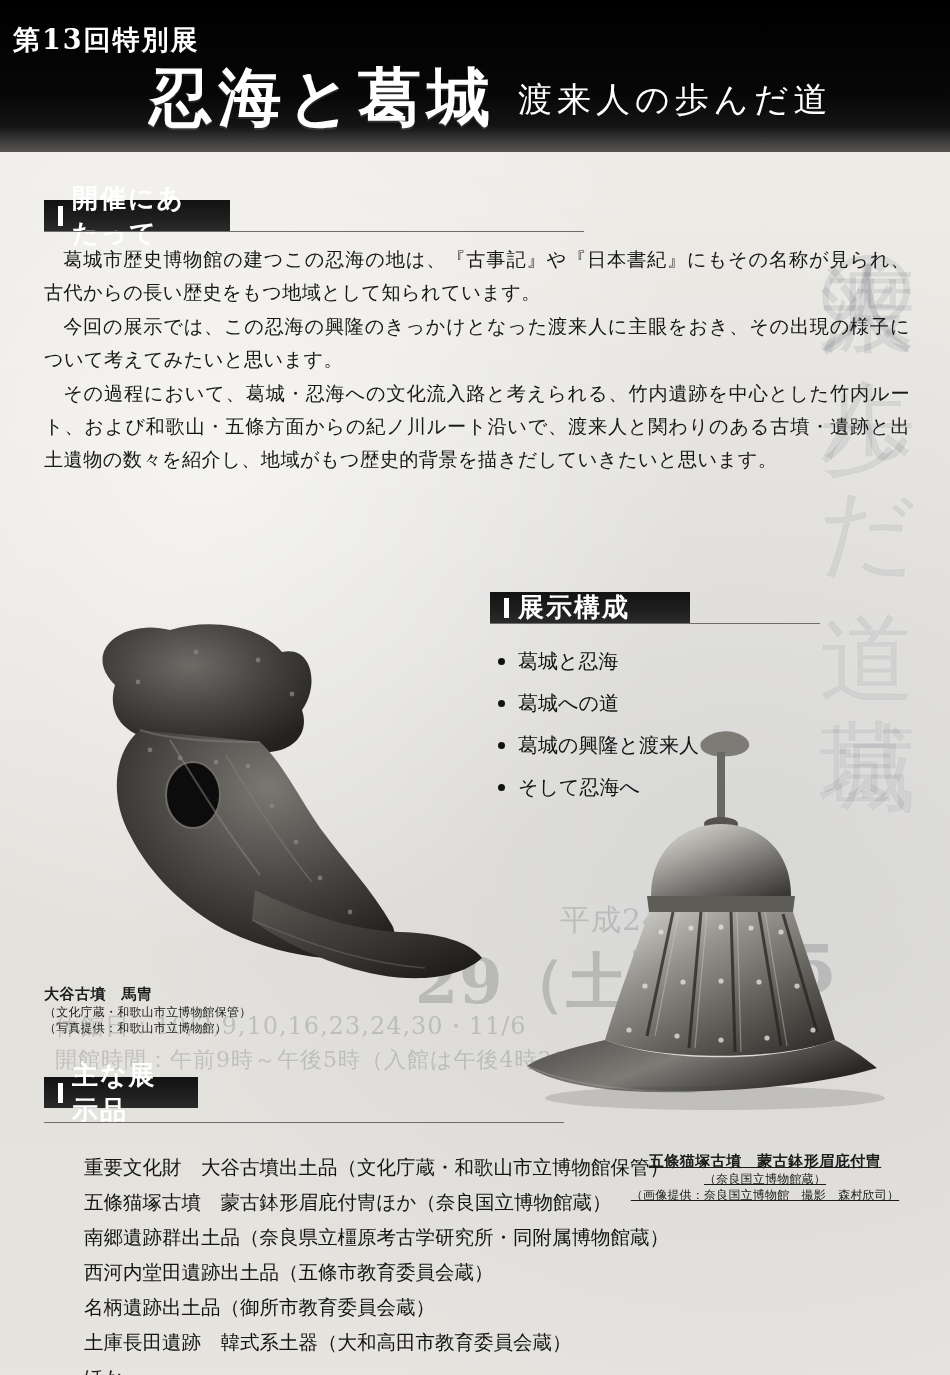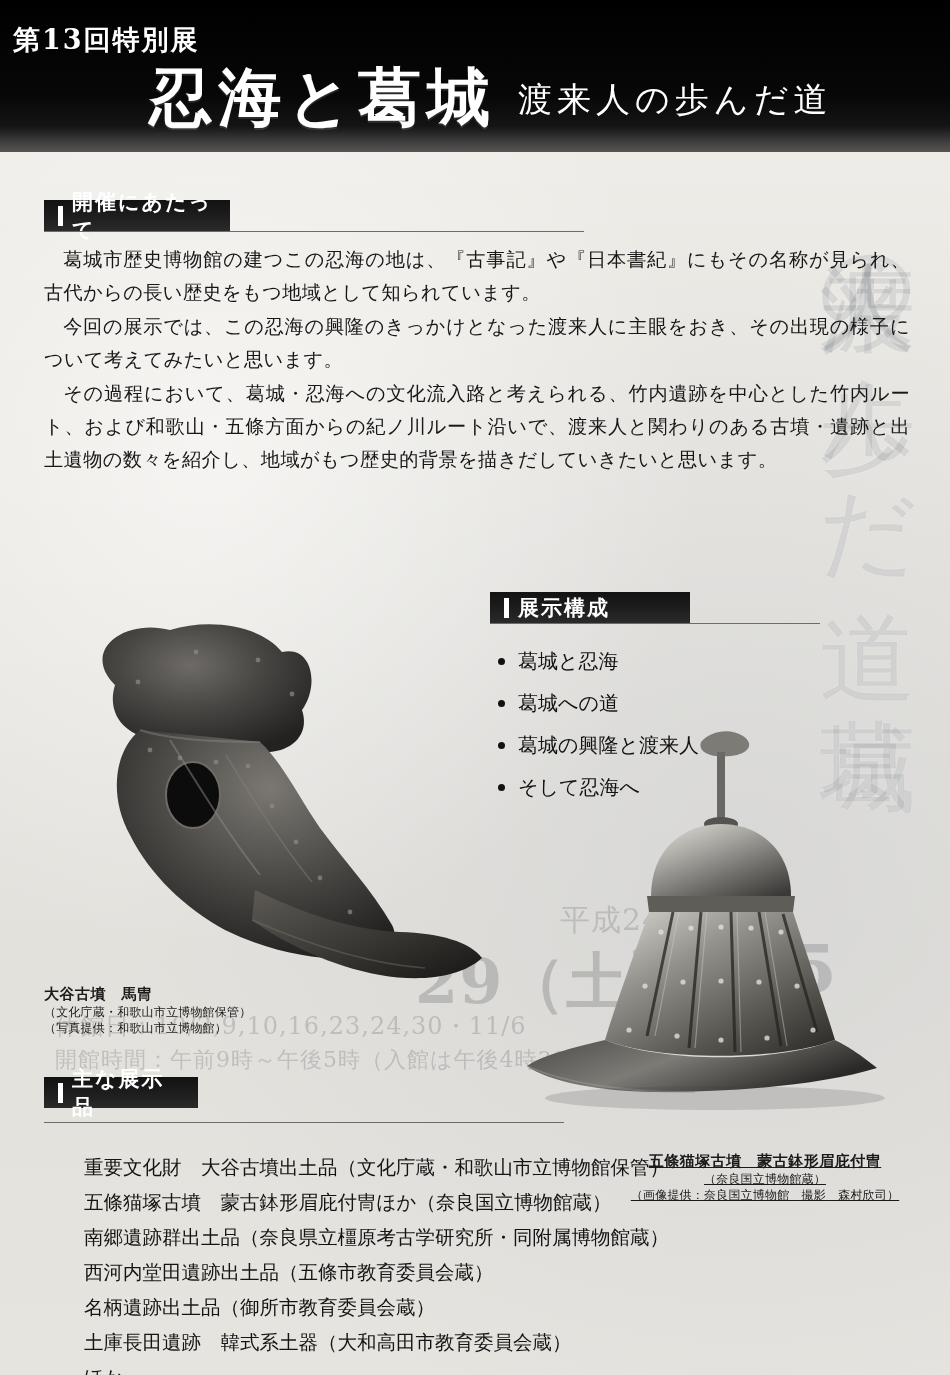--- a/index.html
+++ b/index.html
@@ -89,21 +89,21 @@
     position:relative;top:-8px;
     font-family:"DejaVu Sans","Liberation Sans",sans-serif;
   }
 
   
   .ribbon{
     position:absolute;
     height:31px;
     background:linear-gradient(180deg,#121212,#1e1e1e 55%,#2a2a2a);
     color:#fff;
-    font-size:21px;font-weight:bold;letter-spacing:2px;
+    font-size:26px;font-weight:bold;letter-spacing:2px;
     display:flex;align-items:center;
     padding:0 18px 0 14px;
     box-sizing:border-box;
   }
   .ribbon .bar{
     width:5px;height:20px;background:#fff;margin-right:9px;flex:none;
   }
   .ribbon-underline{
     position:absolute;height:1px;background:#6d6c6a;
   }

